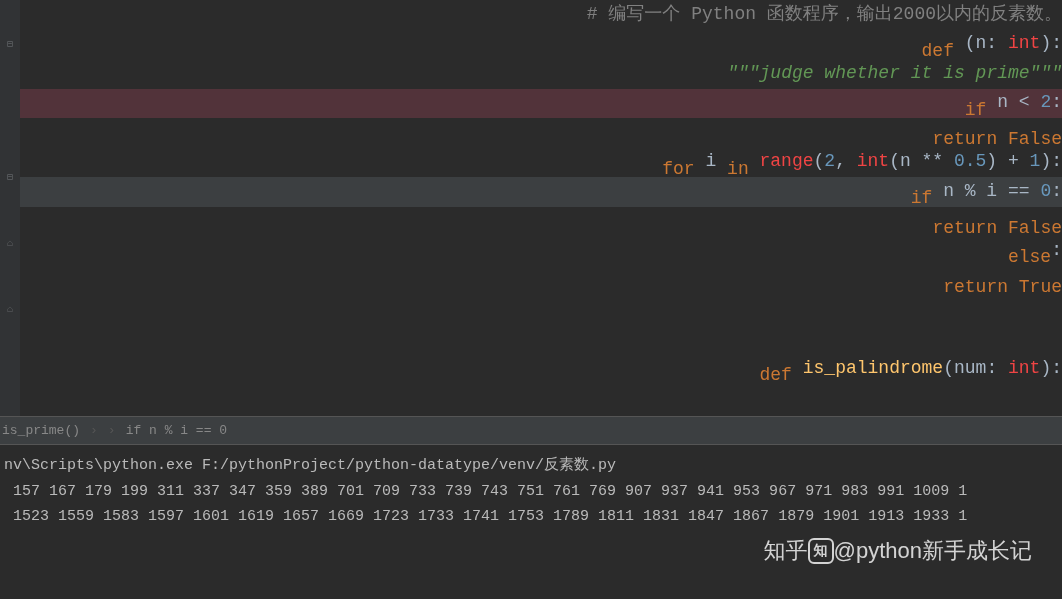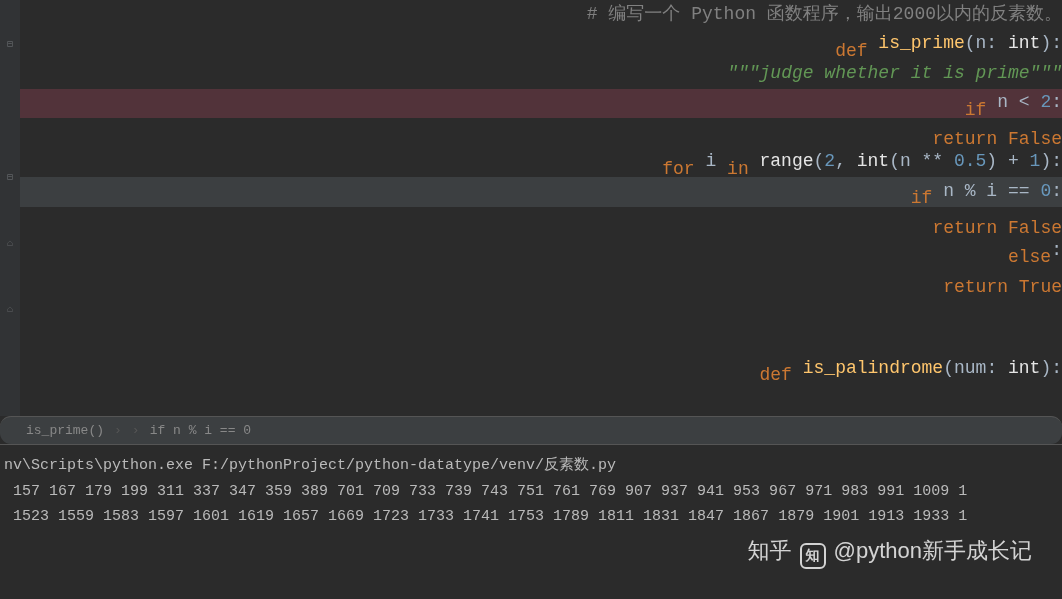--- a/index.html
+++ b/index.html
@@ -44,36 +44,35 @@
       display: flex;
       align-items: center;
       padding-left: 8px;
       justify-content: flex-end;
     }
     .line.highlight { background: #3c3f41; }
     .line.warn { background: #52333a; }
     .comment { color: #808080; }
     .keyword { color: #cc7832; margin-top: 15px; }
     .def-name { color: #ffc66d; }
-    .builtin { color: #e5e5e5; }
+    .builtin { color: #ef4444; }
     .docstring { color: #629755; font-style: italic; }
     .number { color: #6897bb; }
     .op { color: #a9b7c6; }
     .param { color: #a9b7c6; }
     .breadcrumb {
       background: #3c3f41;
       color: #888888;
       font-size: 13px;
-      padding: 4px 26px;
+      padding: 4px 2px;
       display: flex;
       align-items: center;
       gap: 10px;
       border-top: 1px solid #555555;
       height: 28px;
-      border-radius: 11px;
     }
     .breadcrumb-sep { color: #555555; }
     .console {
       background: #2b2b2b;
       color: #bababa;
       font-size: 15px;
       padding: 8px 4px;
       border-top: 1px solid #555555;
       white-space: nowrap;
       overflow: hidden;
@@ -82,22 +81,21 @@
     }
     .console-line { white-space: pre; }
     .watermark {
       position: absolute;
       right: 30px;
       bottom: 30px;
       color: #e6e6e6;
       font-size: 22px;
       font-family: 'Microsoft YaHei', sans-serif;
       display: flex;
-      align-items: flex-end;
-      gap: 8px;
+      align-items: center;
       opacity: 0.9;
       pointer-events: none;
     }
     .watermark-icon {
       width: 26px;
       height: 26px;
       border: 2px solid #e6e6e6;
       border-radius: 6px;
       display: inline-flex;
       align-items: center;
@@ -113,21 +111,21 @@
   <div class="gutter">
     <div id="folds">
         <div class="fold-icon" style="top: 39px;">⊟</div>
         <div class="fold-icon" style="top: 172px;">⊟</div>
         <div class="fold-icon" style="top: 238px;">⌂</div>
         <div class="fold-icon" style="top: 304px;">⌂</div>
       </div>
   </div>
   <div id="code-lines">
       <div class="line"><span></span><span class="comment"># 编写一个 Python 函数程序，输出2000以内的反素数。</span></div>
-      <div class="line"><span></span><span class="keyword">def </span><span class="def-name">is_prime</span><span class="op">(n: </span><span class="builtin">int</span><span class="op">):</span></div>
+      <div class="line"><span></span><span class="keyword">def </span><span class="op">(n: </span><span class="builtin">int</span><span class="op">):</span></div>
       <div class="line"><span>    </span><span class="docstring">"""judge whether it is prime"""</span></div>
       <div class="line warn"><span>    </span><span class="keyword">if </span><span class="param">n &lt; </span><span class="number">2</span><span class="op">:</span></div>
       <div class="line"><span>        </span><span class="keyword">return False</span></div>
       <div class="line"><span>    </span><span class="keyword">for </span><span class="param">i </span><span class="keyword">in </span><span class="builtin">range</span><span class="op">(</span><span class="number">2</span><span class="op">, </span><span class="builtin">int</span><span class="op">(n ** </span><span class="number">0.5</span><span class="op">) + </span><span class="number">1</span><span class="op">):</span></div>
       <div class="line highlight"><span>        </span><span class="keyword">if </span><span class="param">n % i == </span><span class="number">0</span><span class="op">:</span></div>
       <div class="line"><span>            </span><span class="keyword">return False</span></div>
       <div class="line"><span>    </span><span class="keyword">else</span><span class="op">:</span></div>
       <div class="line"><span>        </span><span class="keyword">return True</span></div>
       <div class="line"><span></span></div>
       <div class="line"><span></span></div>

